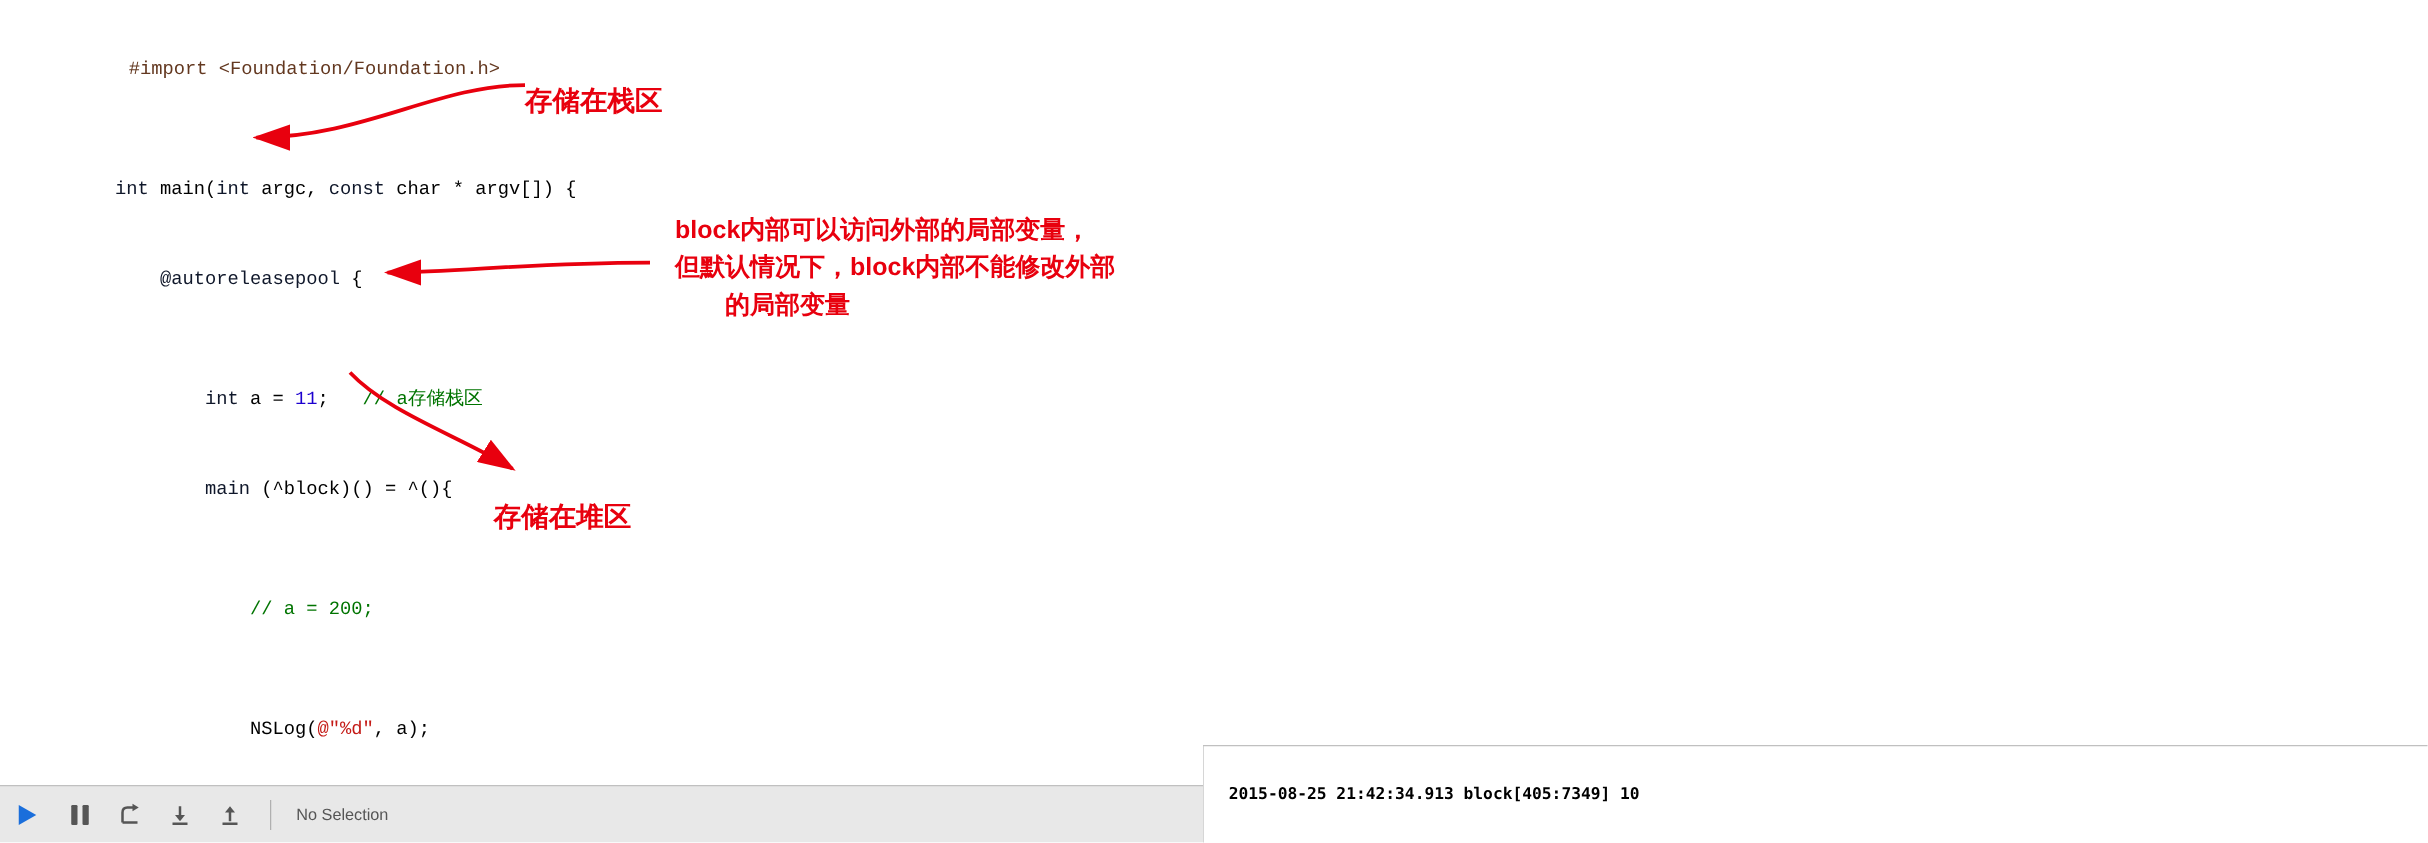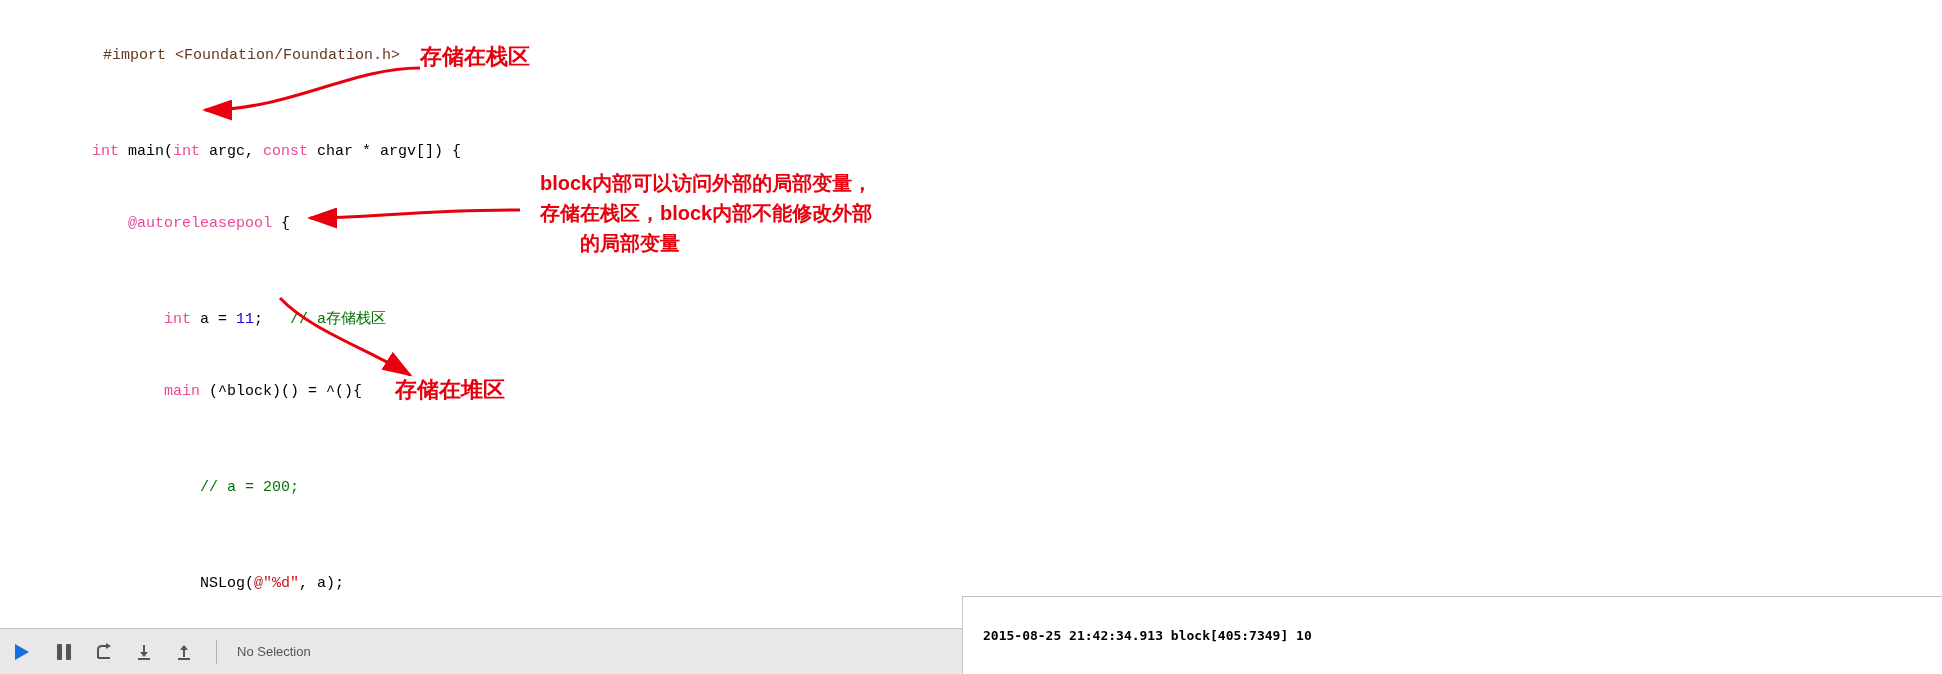--- a/index.html
+++ b/index.html
@@ -27,21 +27,21 @@
     }
 
     .code-content {
       position: relative;
       padding: 10px 20px;
       font-size: 15px;
       line-height: 1.6;
     }
 
     
-    .kw-purple { color: #ec4899; font-weight: normal; }
+    .kw-purple { color: #0f172a; font-weight: normal; }
     .kw-pink { color: #c41a16; }
     .kw-dark { color: #1c00cf; }
     .kw-plain { color: #000000; }
     .kw-comment { color: #007400; }
     .kw-macro { color: #633820; margin-left: 11px; }
 
     .line {
       display: block;
       white-space: pre;
       min-height: 1.6em;
@@ -60,20 +60,21 @@
     .annotation-label {
       position: absolute;
       color: #e8000e;
       font-family: 'PingFang SC', 'Microsoft YaHei', sans-serif;
       font-size: 18px;
       font-weight: bold;
     }
 
     .annotation-label.large {
       font-size: 22px;
+      margin-top: 24px;
     }
 
     
     .toolbar {
       height: 46px;
       background: #e8e8e8;
       border-top: 1px solid #c0c0c0;
       display: flex;
       align-items: center;
       padding: 0 12px;
@@ -188,21 +189,21 @@
       <path d="M 520 210 C 420 210 370 218 310 218" stroke="#e8000e" stroke-width="3" fill="none" marker-end="url(#arrowhead-red)"></path>
 
       <path d="M 280 298 C 310 330 370 350 410 375" stroke="#e8000e" stroke-width="3" fill="none" marker-end="url(#arrowhead-red)"></path>
     </svg>
 
     <div class="annotations">
 
       <div class="annotation-label large" style="top: 42px; left: 420px;">存储在栈区</div>
 
       <div class="annotation-label" style="top: 170px; left: 540px; font-size: 20px; font-weight: bold; text-align: right;">block内部可以访问外部的局部变量，</div>
-      <div class="annotation-label" style="top: 200px; left: 540px; font-size: 20px; font-weight: bold;">存储在栈区，block内部不能修改外部</div>
+      <div class="annotation-label" style="top: 200px; left: 540px; font-size: 20px; font-weight: bold;">但默认情况下，block内部不能修改外部</div>
       <div class="annotation-label" style="top: 230px; left: 540px; font-size: 20px; font-weight: bold; margin-left: 40px;">的局部变量</div>
 
       <div class="annotation-label large" style="top: 375px; left: 395px;">存储在堆区</div>
 
     </div>
 
   </div>
 
   <div class="toolbar">
 

